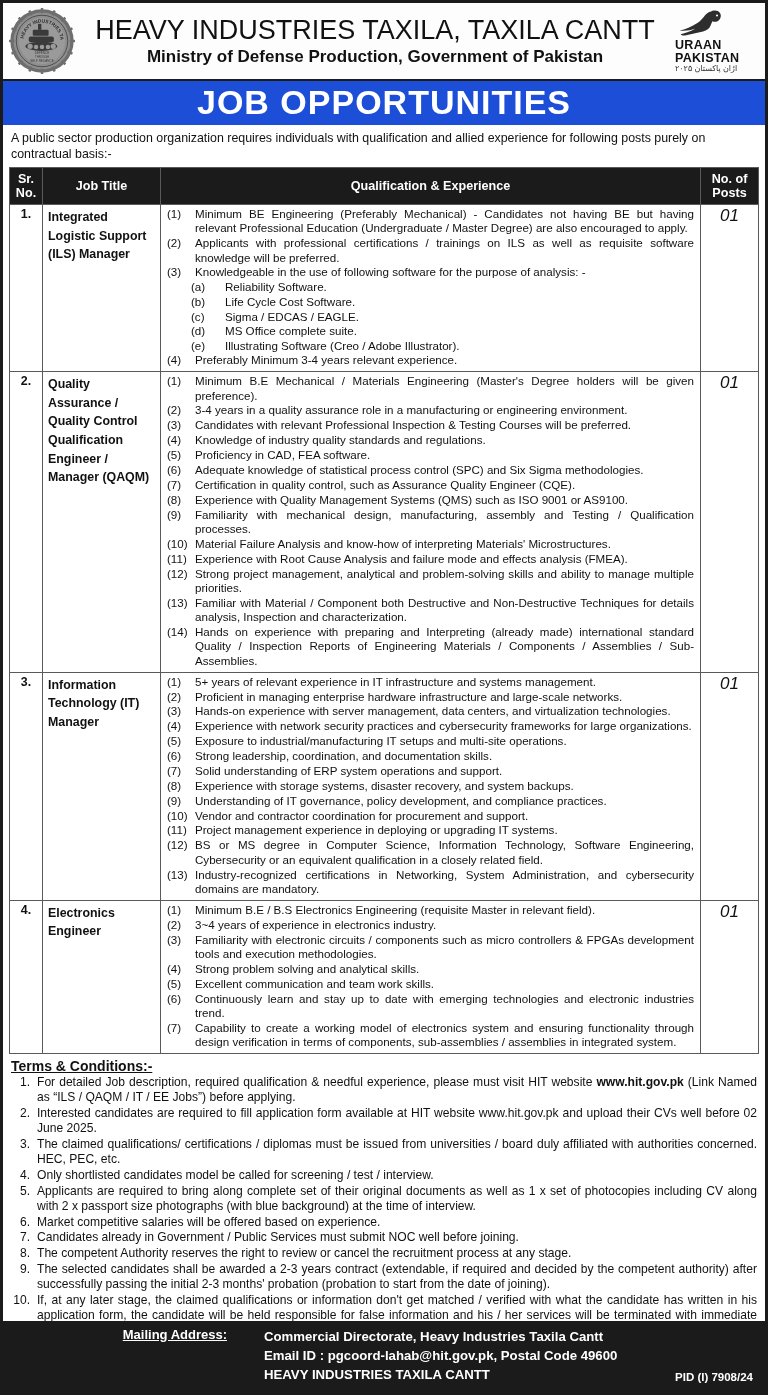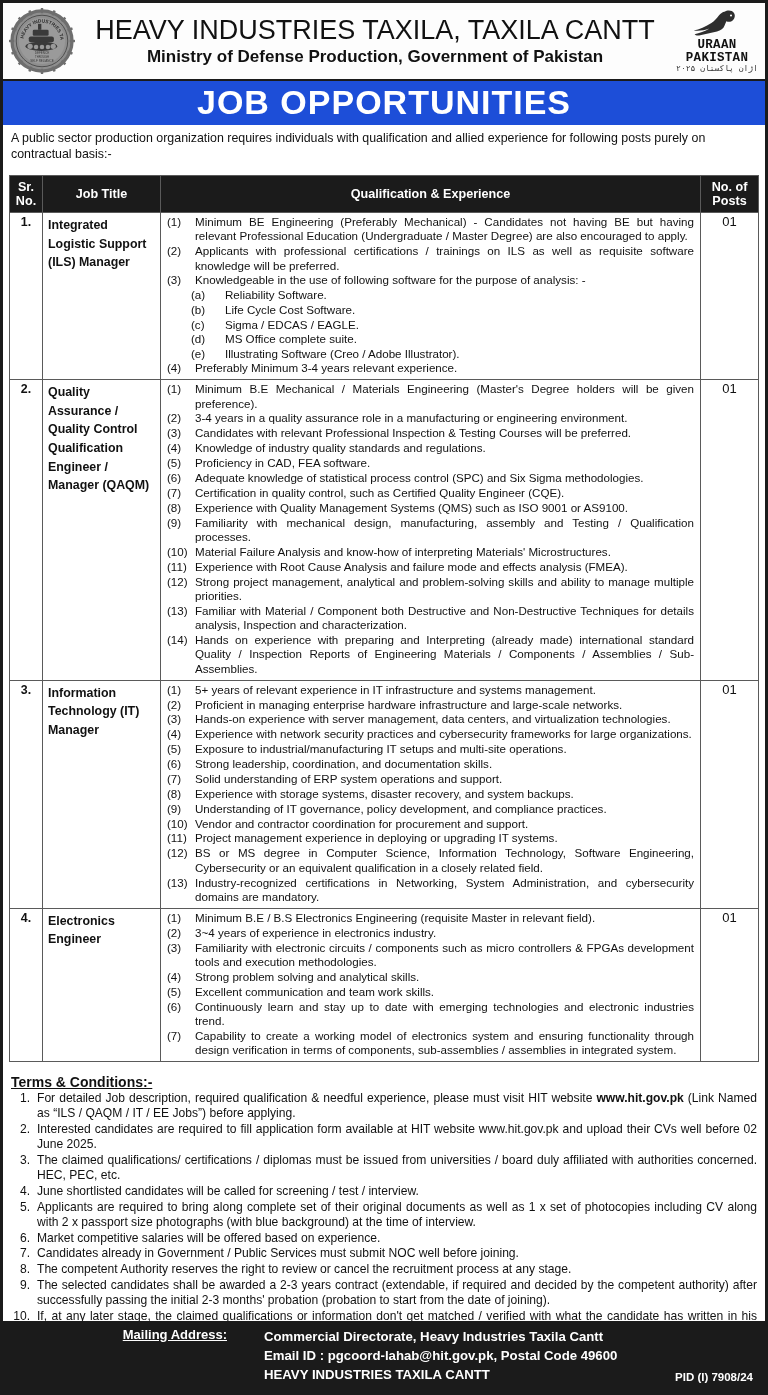--- a/index.html
+++ b/index.html
@@ -47,23 +47,22 @@
   }
   .org-sub {
     font-size: 17px;
     font-weight: bold;
     color: #111;
     margin-top: 3px;
     white-space: nowrap;
   }
   .uraan {
     width: 84px; flex: 0 0 84px;
-    text-align: center;
+    text-align: left;
     line-height: 1;
-    font-family: Liberation Mono, monospace;
   }
   .uraan-bird { height: 30px; }
   .uraan-t1 {
     font-size: 12.5px; font-weight: bold; letter-spacing: .3px; color:#111;
   }
   .uraan-t2 {
     font-size: 12.5px; font-weight: bold; letter-spacing: .3px; color:#111;
   }
   .uraan-urdu {
     font-size: 8px; color: #333; margin-top:1px; letter-spacing:.2px;
@@ -82,21 +81,21 @@
   
   .intro {
     font-size: 12.4px;
     line-height: 1.32;
     padding: 5px 8px 4px 8px;
     color: #111;
   }
   
   table.jobs {
     width: calc(100% - 12px);
-    margin: 8px 6px;
+    margin: 0 6px;
     border-collapse: collapse;
     table-layout: fixed;
     border-radius: 14px;
   }
   table.jobs th, table.jobs td {
     border: 1px solid #5a5a5a;
     vertical-align: top;
   }
   table.jobs thead th {
     background: #1b1b1b;
@@ -121,23 +120,24 @@
   }
   td.job {
     font-size: 12.4px;
     font-weight: bold;
     line-height: 1.5;
     padding: 3px 5px;
     vertical-align: middle;
   }
   td.posts {
     text-align: center;
-    font-size: 13px;
+    font-size: 17px;
     font-weight: normal;
     vertical-align: middle;
+    font-style: italic;
   }
   td.qual {
     padding: 2px 4px 3px 4px;
   }
   ol.qlist {
     list-style: none;
     margin: 0; padding: 0;
   }
   ol.qlist > li {
     display: flex;
@@ -411,21 +411,21 @@
               <li class="just">
                 <span class="num">(5)</span>
                 <span class="txt">Proficiency in CAD, FEA software.</span>
               </li>
               <li class="just">
                 <span class="num">(6)</span>
                 <span class="txt">Adequate knowledge of statistical process control (SPC) and Six Sigma methodologies.</span>
               </li>
               <li class="just">
                 <span class="num">(7)</span>
-                <span class="txt">Certification in quality control, such as Certified Quality Engineer (CQE).</span>
+                <span class="txt">Certification in quality control, such as Assurance Quality Engineer (CQE).</span>
               </li>
               <li class="just">
                 <span class="num">(8)</span>
                 <span class="txt">Experience with Quality Management Systems (QMS) such as ISO 9001 or AS9100.</span>
               </li>
               <li class="just">
                 <span class="num">(9)</span>
                 <span class="txt">Familiarity with mechanical design, manufacturing, assembly and Testing / Qualification processes.</span>
               </li>
               <li class="just">
@@ -563,21 +563,21 @@
         <li>
           <span class="tnum">2.</span>
           <span class="ttxt">Interested candidates are required to fill application form available at HIT website www.hit.gov.pk and upload their CVs well before 02 June 2025.</span>
         </li>
         <li>
           <span class="tnum">3.</span>
           <span class="ttxt">The claimed qualifications/ certifications / diplomas must be issued from universities / board duly affiliated with authorities concerned. HEC, PEC, etc.</span>
         </li>
         <li>
           <span class="tnum">4.</span>
-          <span class="ttxt">June shortlisted candidates will be called for screening / test / interview.</span>
+          <span class="ttxt">Only shortlisted candidates model be called for screening / test / interview.</span>
         </li>
         <li>
           <span class="tnum">5.</span>
           <span class="ttxt">Applicants are required to bring along complete set of their original documents as well as 1 x set of photocopies including CV along with 2 x passport size photographs (with blue background) at the time of interview.</span>
         </li>
         <li>
           <span class="tnum">6.</span>
           <span class="ttxt">Market competitive salaries will be offered based on experience.</span>
         </li>
         <li>

